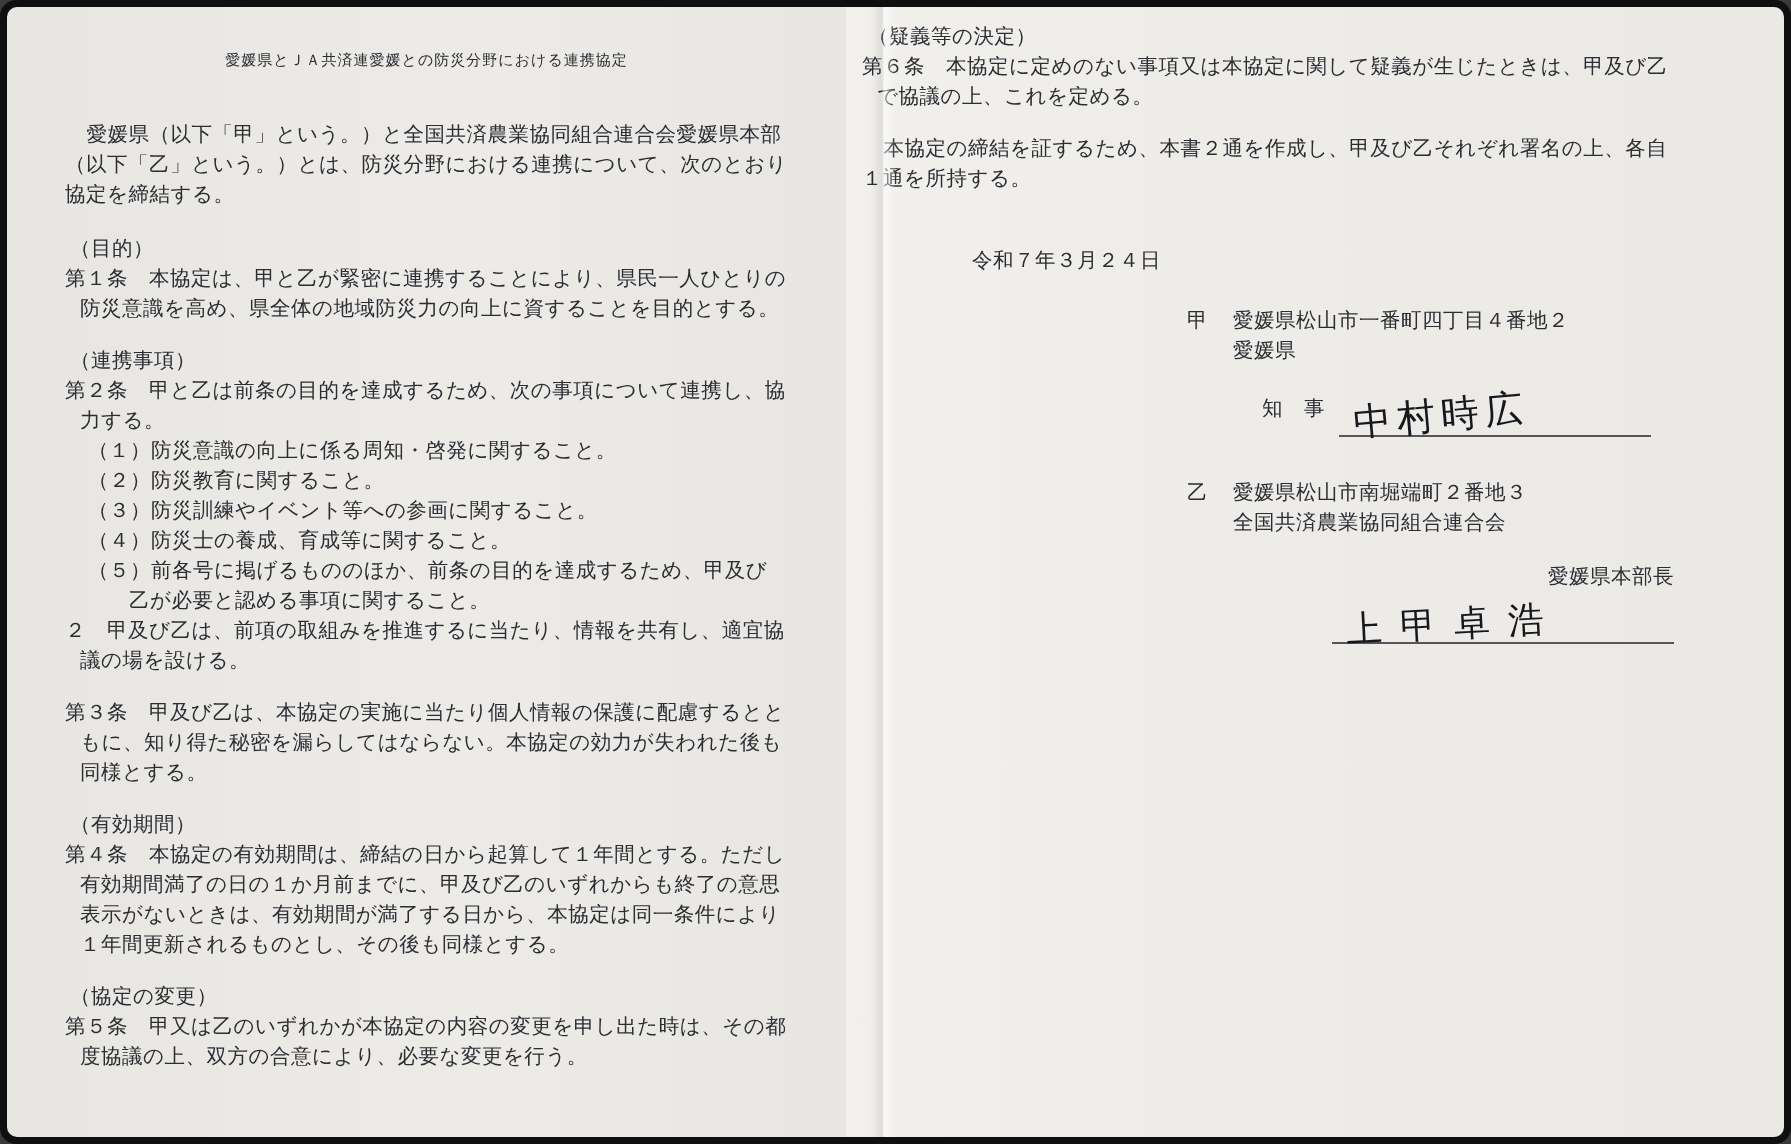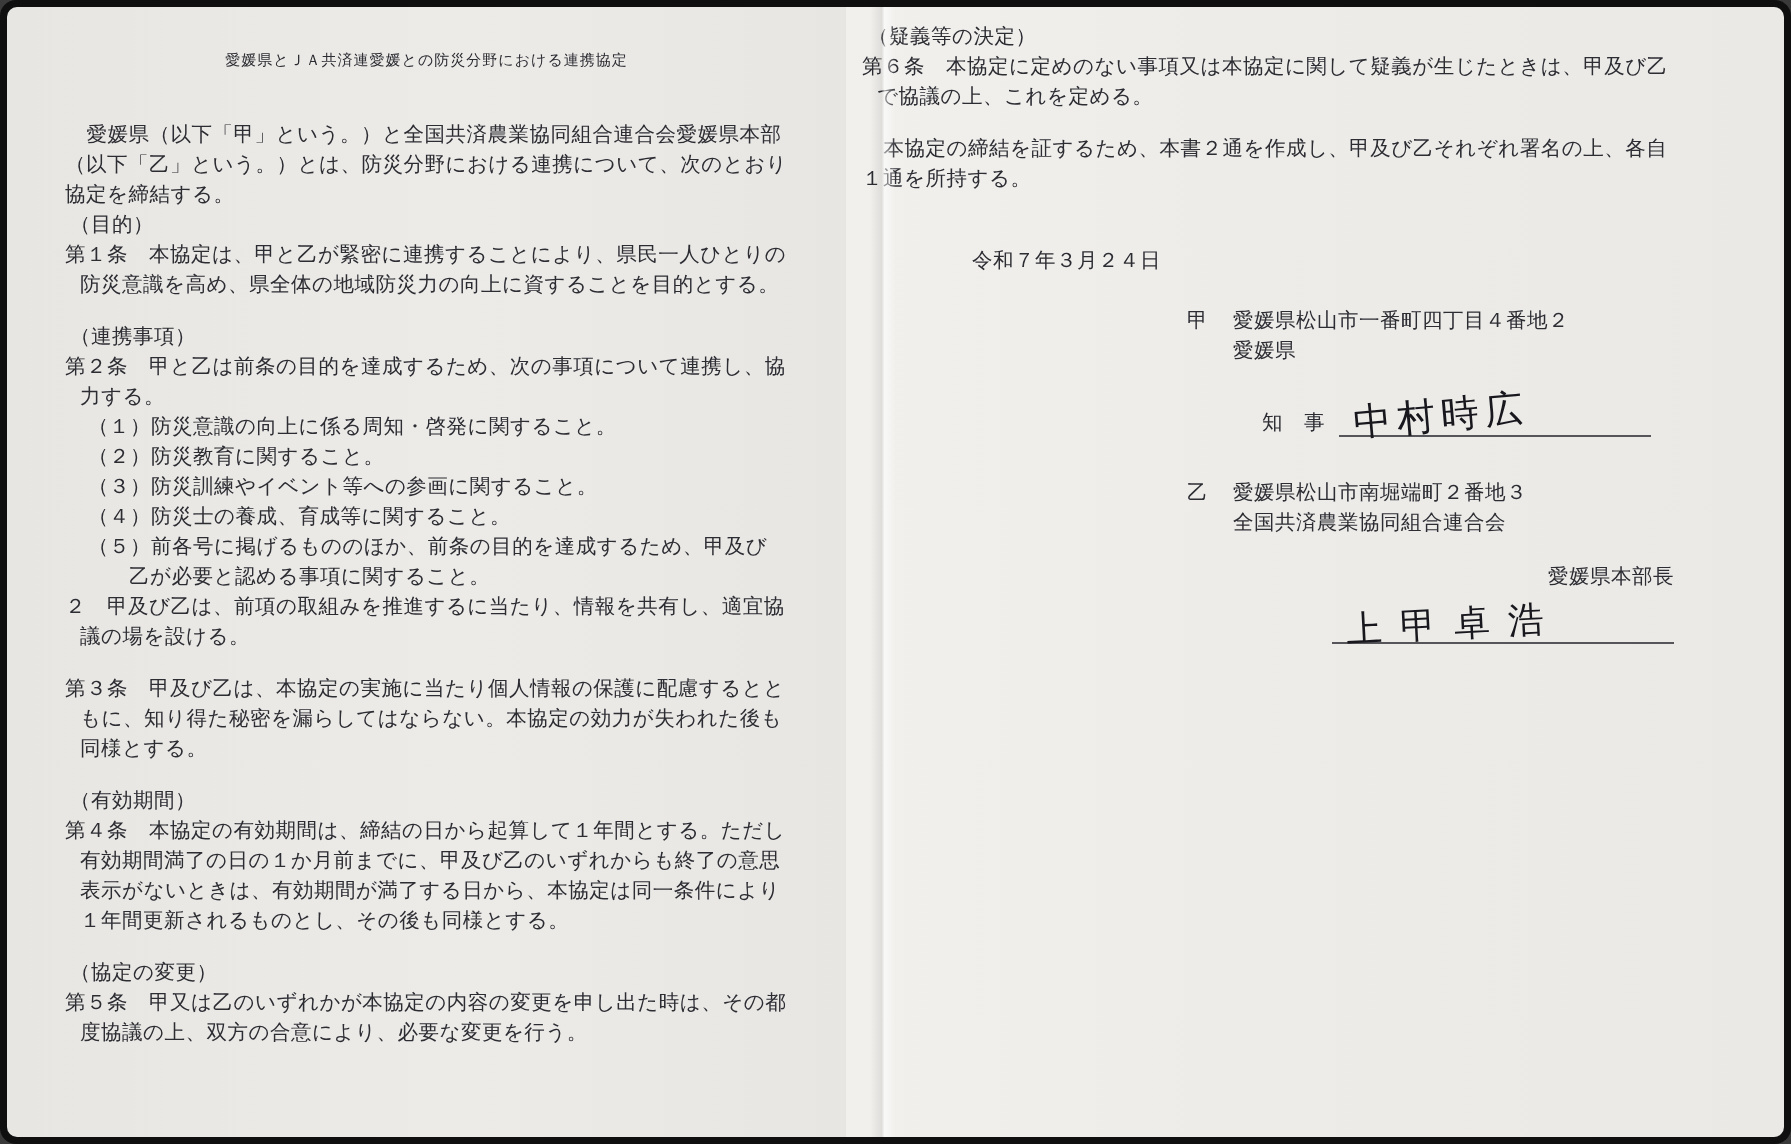--- a/index.html
+++ b/index.html
@@ -27,34 +27,34 @@
     flex:1;
     background:linear-gradient(90deg,#f1f0ed 0%,#edecE9 40%,#eae9e6 100%);
     padding:8px 110px 0 16px;
   }
   .fold{
     position:absolute;left:49.3%;top:0;bottom:0;width:26px;margin-left:-13px;
     background:linear-gradient(90deg,rgba(0,0,0,0) 0%,rgba(0,0,0,.08) 45%,rgba(255,255,255,.55) 56%,rgba(0,0,0,0) 100%);
     pointer-events:none;
   }
   .title{text-align:center;font-size:15px;letter-spacing:1px;margin:12px 0 44px;}
-  .preamble{text-indent:1.05em;}
+  .preamble{text-indent:1.05em;margin-bottom:24px;}
   .block{margin-bottom:22px;}
   .block:last-child{margin-bottom:4px;}
   .heading{padding-left:5px;}
   .art-body{padding-left:15px;text-indent:-15px;}
   .item{padding-left:64px;text-indent:-41px;}
   .para2{padding-left:15px;text-indent:-15px;}
   .r-heading{padding-left:6px;margin-top:6px;}
   .closing{text-indent:1.05em;margin-top:22px;}
   .date-line{margin:52px 0 0 110px;}
   .party-block{display:flex;margin:30px 0 0 325px;}
   .party-block.second{margin-top:40px;}
   .party-label{width:46px;flex:none;}
-  .title-row{display:flex;align-items:flex-end;margin:28px 0 0 400px;}
+  .title-row{display:flex;margin:28px 0 0 400px;}
   .branch-title{margin:24px 0 0 410px;text-align:right;}
   .sig-row{margin:12px 0 0 470px;}
   .sig-line{display:inline-block;border-bottom:2px solid #55555a;margin-left:14px;padding:0 28px 0 14px;min-width:270px;}
   .sig-line.b{min-width:300px;margin-left:0;}
   .sig{display:inline-block;font-size:38px;line-height:1.1;color:#17171d;letter-spacing:6px;transform:rotate(-5deg);position:relative;top:2px;}
   .sig.b{font-size:36px;letter-spacing:18px;transform:rotate(-3deg);}
 </style>
 </head>
 <body>
 

